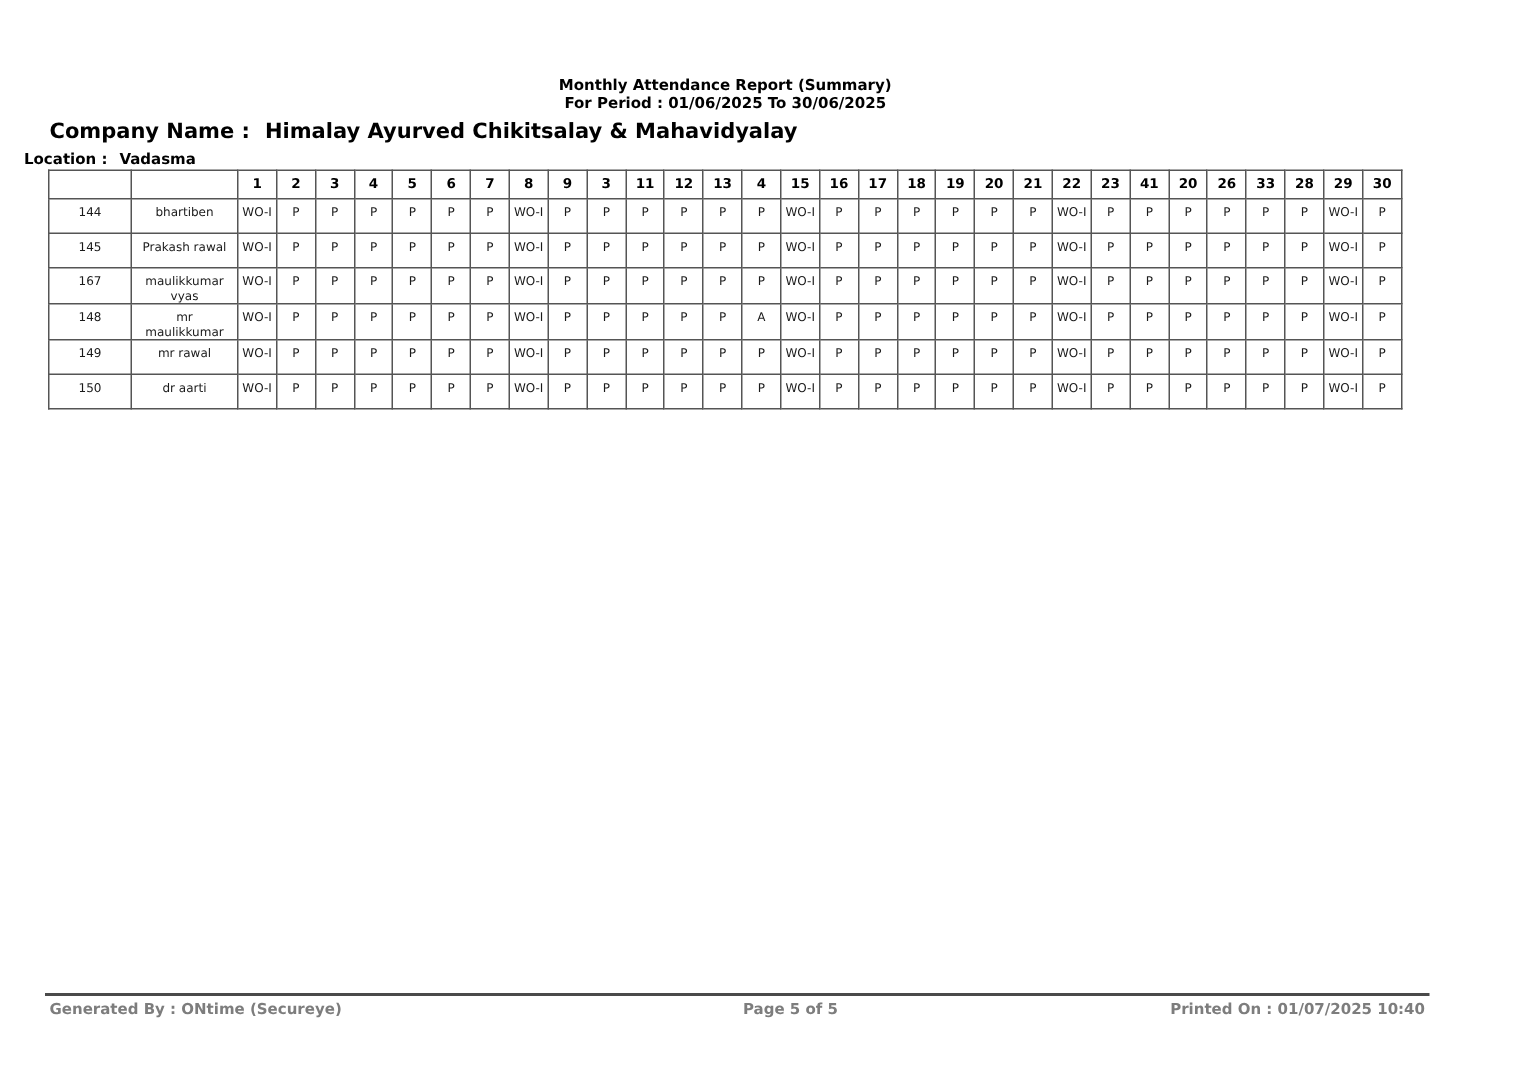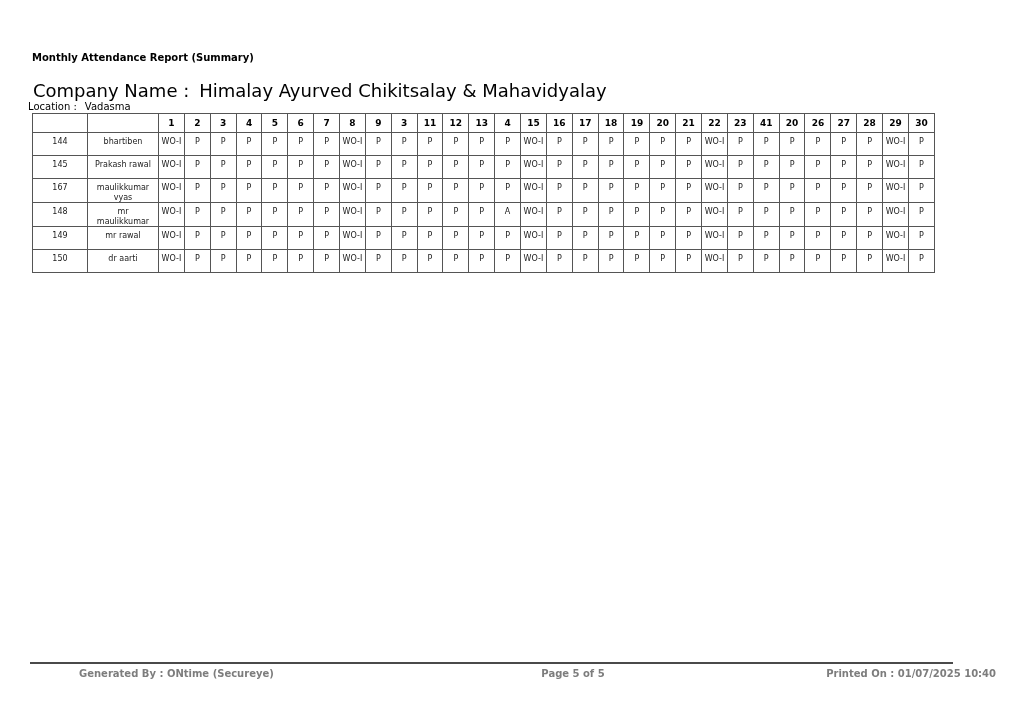--- a/index.html
+++ b/index.html
@@ -7,33 +7,33 @@
   .page {
     position:relative;
     width:1024px; height:724px;
     background:#ffffff;
     font-family:"DejaVu Sans","Liberation Sans",sans-serif;
     color:#000000;
     overflow:hidden;
   }
   .title-wrap {
     position:absolute; left:32px; top:52px; width:903px;
-    text-align:left;
+    text-align:center;
   }
   .report-title, .report-period {
     font-size:10px; font-weight:bold; line-height:12px; color:#000;
   }
   .company-line {
     position:absolute; left:33px; top:80px;
-    font-size:18px; font-weight:normal; white-space:nowrap;
+    font-size:14px; font-weight:bold; white-space:nowrap;
   }
   .company-line .value { margin-left:10px; }
   .location-line {
-    position:absolute; left:28px; top:101px;
-    font-size:10px; font-weight:normal; white-space:nowrap;
+    position:absolute; left:16px; top:101px;
+    font-size:10px; font-weight:bold; white-space:nowrap;
   }
   .location-line .value { margin-left:8px; }
   table.attendance {
     position:absolute; left:32px; top:113px; width:903px;
     border-collapse:collapse; table-layout:fixed;
   }
   table.attendance th, table.attendance td {
     border:1px solid #555555; overflow:hidden;
   }
   table.attendance th {
@@ -45,36 +45,37 @@
     text-align:center; vertical-align:top;
     padding:4px 1px 0 1px; color:#1a1a1a; font-weight:normal;
   }
   td.name-cell { white-space:pre-line; }
   .footer-rule {
     position:absolute; left:30px; top:662px; width:923px;
     border-top:2px solid #4a4a4a;
   }
   .footer {
     position:absolute; left:33px; top:668px; width:917px;
-    font-size:10px; font-weight:bold; color:#7d7d7d;margin-left:46px;
+    font-size:10px; font-weight:bold; color:#7d7d7d;
   }
   .footer .generated { float:left; }
   .footer .printed { float:right; }
   .footer .pageinfo {
     position:absolute; left:494px; transform:translateX(-50%);
     white-space:nowrap;
   }
 </style>
 </head>
 <body>
 
 <div class="page">
 
   <div class="title-wrap">
     <div class="report-title">Monthly Attendance Report (Summary)</div>
+    <div class="report-period">For Period : 01/06/2025 To 30/06/2025</div>
   </div>
 
   <div class="company-line">
     <span class="label">Company Name :</span><span class="value">Himalay Ayurved Chikitsalay &amp; Mahavidyalay</span>
   </div>
 
   <div class="location-line">
     <span class="label">Location :</span><span class="value">Vadasma</span>
   </div>
 
@@ -106,21 +107,21 @@
           <th>17</th>
           <th>18</th>
           <th>19</th>
           <th>20</th>
           <th>21</th>
           <th>22</th>
           <th>23</th>
           <th>41</th>
           <th>20</th>
           <th>26</th>
-          <th>27</th>
+          <th>33</th>
           <th>28</th>
           <th>29</th>
           <th>30</th>
         </tr>
     </thead>
     <tbody>
         <tr>
           <td class="id-cell">144</td>
           <td class="name-cell">bhartiben</td>
           <td class="day-cell">WO-I</td>

